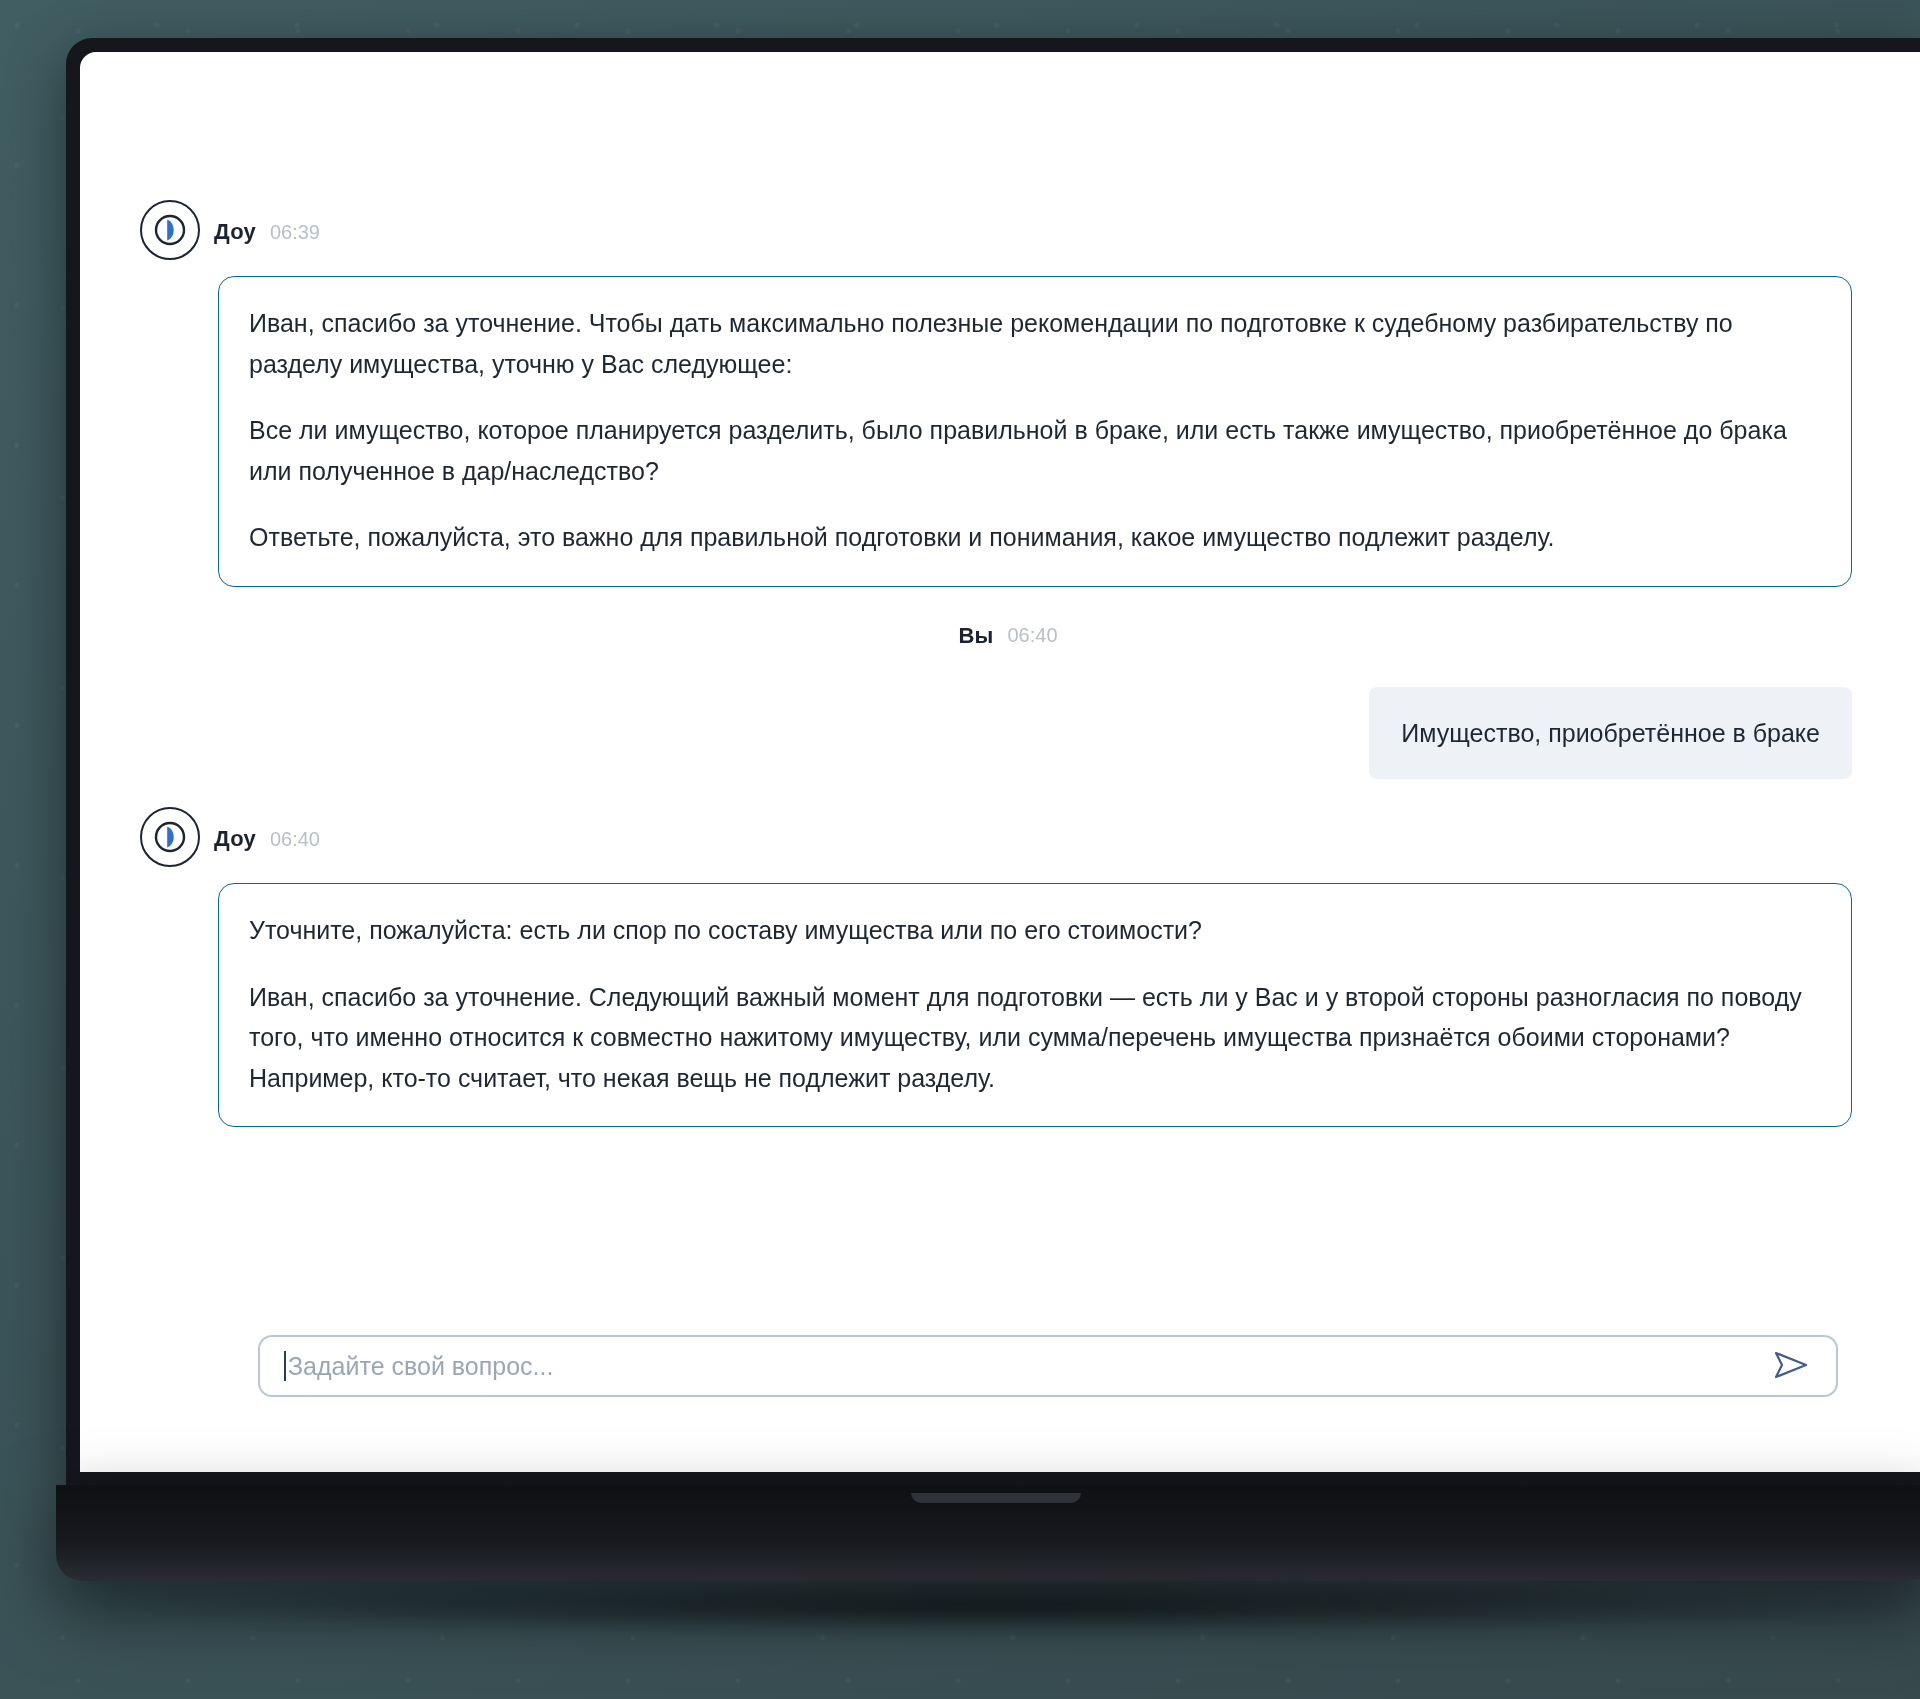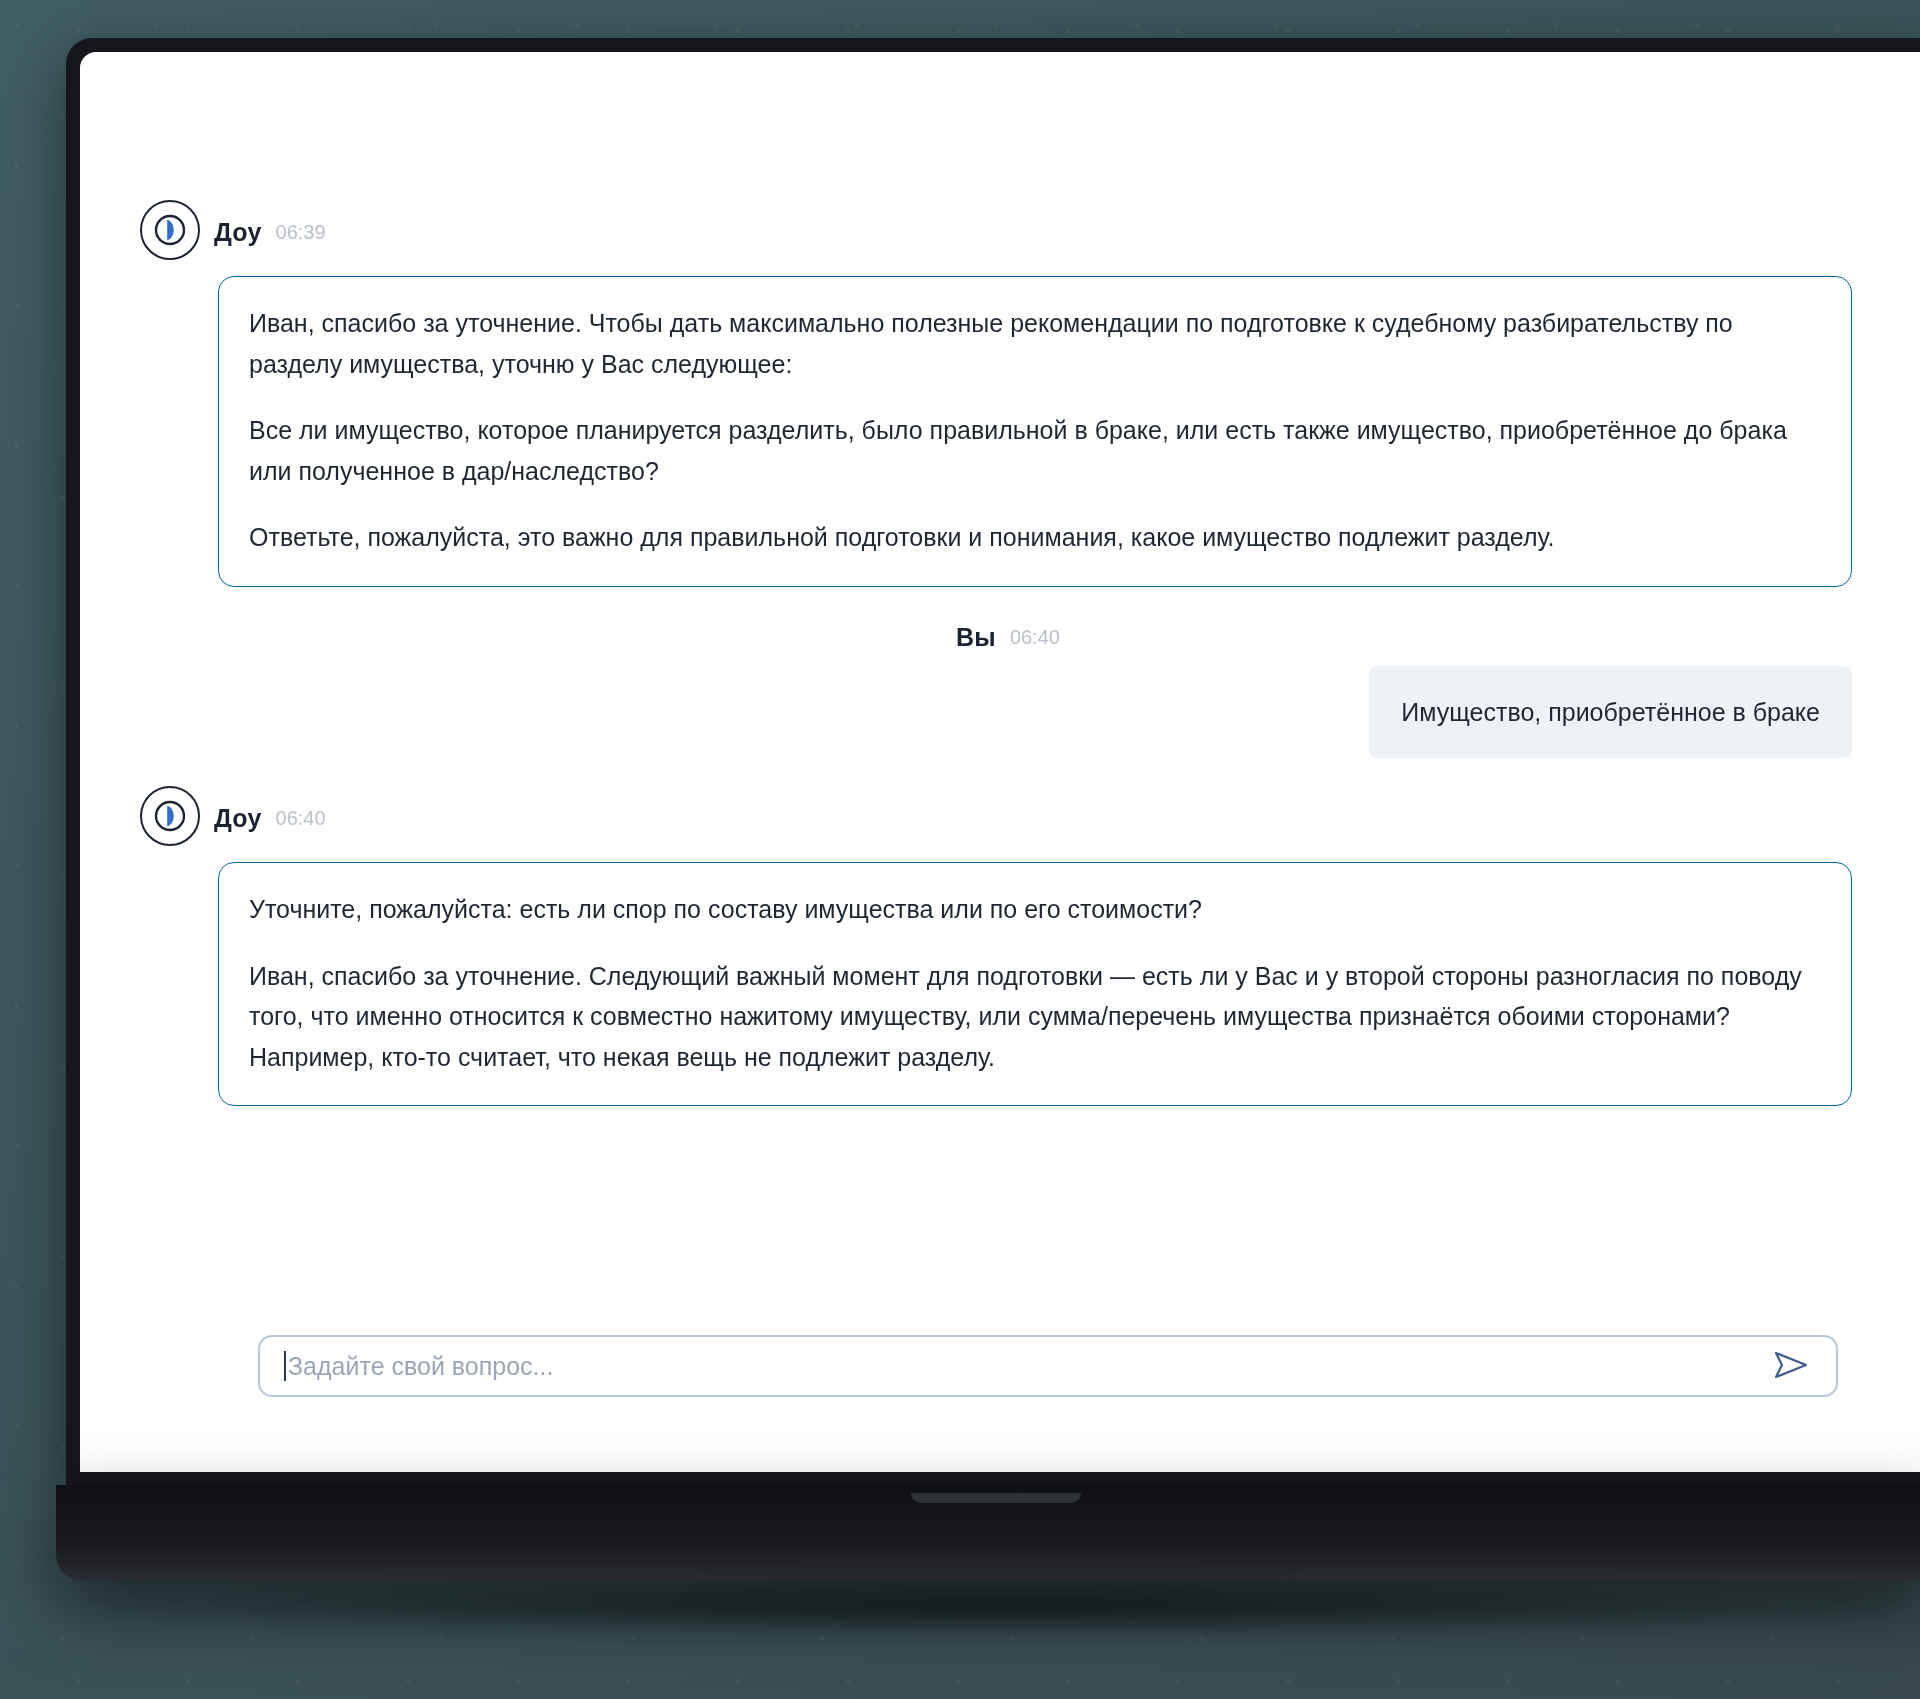--- a/index.html
+++ b/index.html
@@ -117,21 +117,21 @@
     display: flex;
     align-items: center;
     justify-content: center;
     flex: 0 0 auto;
     position: relative;
     top: -2px;
   }
   .avatar svg { display: block; }
 
   .sender {
-    font-size: 25px;
+    font-size: 22px;
     font-weight: 700;
     color: #1b2230;
     letter-spacing: .2px;
   }
   .time {
     font-size: 20px;
     color: #b9bfc9;
     font-weight: 400;
   }
 
@@ -148,20 +148,21 @@
     box-sizing: border-box;
     flex: 1 1 auto;
   }
   .bubble-user {
     background: #eef2f7;
     border-radius: 8px;
     padding: 26px 32px;
     max-width: 880px;
     box-sizing: border-box;
     margin-right: 28px;
+    margin-top: 24px;
   }
 
   .para {
     font-size: 25px;
     line-height: 1.62;
     color: #1f2733;
     margin: 0 0 26px 0;
   }
   .para:last-child { margin-bottom: 0; }
   .para.user { margin: 0; text-align: left; }

